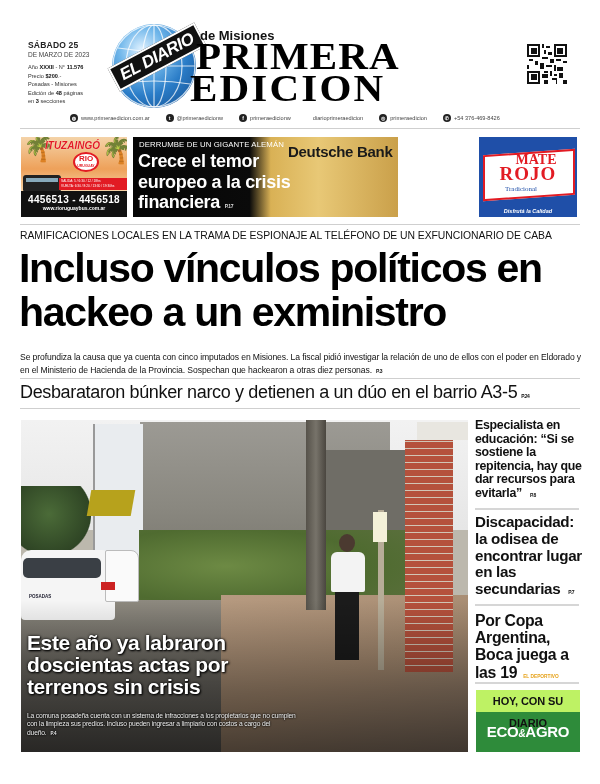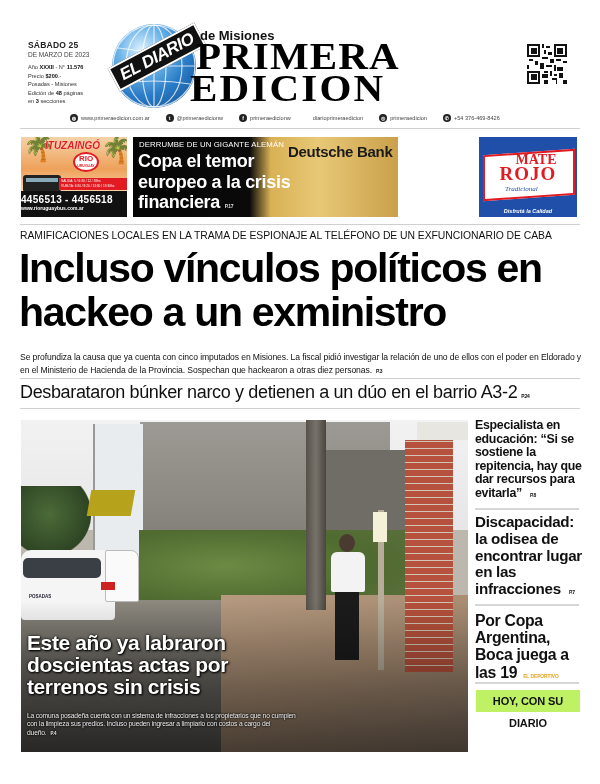--- a/index.html
+++ b/index.html
@@ -36,40 +36,40 @@
 
   
   .ad-bus { position: absolute; left: 21px; top: 137px; width: 106px; height: 80px; background: linear-gradient(#f4d3a8 0%, #eea15a 40%, #f7d7ad 70%); overflow: hidden; }
   .ad-bus .palm { position: absolute; color: #1a1a1a; font-size: 26px; }
   .ad-bus .title { position: absolute; left: 24px; top: 3px; color: #e21b23; font-weight: bold; font-size: 10px; font-style: italic; text-shadow: 0 0 1px #fff; }
   .ad-bus .rio { position: absolute; left: 52px; top: 15px; width: 26px; height: 20px; border-radius: 50%; border: 2px solid #e21b23; background: #fff; text-align: center; font-weight: bold; color: #e21b23; font-size: 8px; line-height: 10px; }
   .ad-bus .rio small { display: block; font-size: 3.5px; line-height: 4px; }
   .ad-bus .sched { position: absolute; left: 38px; top: 41px; width: 68px; height: 12px; background: #e21b23; color: #fff; font-size: 3.2px; padding: 1px 2px; line-height: 4.5px; }
   .ad-bus .bus { position: absolute; left: 2px; top: 38px; width: 38px; height: 16px; background: #222; border-radius: 3px 3px 1px 1px; }
   .ad-bus .bus::before { content: ""; position: absolute; left: 3px; top: 3px; width: 32px; height: 4px; background: #8ab; }
-  .ad-bus .phones { position: absolute; left: 0; bottom: 0; width: 106px; height: 26px; background: #111; color: #fff; }
+  .ad-bus .phones { position: absolute; left: 0; bottom: 0; width: 106px; height: 26px; background: #111; color: #fff; text-align: center; }
   .ad-bus .phones .num { font-size: 10px; font-weight: bold; margin-top: 3px; letter-spacing: 0.3px; }
   .ad-bus .phones .url { font-size: 5px; font-weight: bold; }
 
   .promo-db { position: absolute; left: 133px; top: 137px; width: 265px; height: 80px; background: linear-gradient(90deg, #050505 0%, #0a0a0a 44%, #d9b155 52%, #e8c876 70%, #caa04a 100%); overflow: hidden; }
   .promo-db .kicker { position: absolute; left: 6px; top: 3px; color: #fff; font-size: 7.8px; letter-spacing: 0.1px; }
   .promo-db .headline { position: absolute; left: 5px; top: 14px; width: 170px; color: #fff; font-weight: bold; font-size: 18px; line-height: 20.5px; letter-spacing: -0.3px; }
   .promo-db .page { font-size: 5px; font-weight: bold; color: #ddd; }
   .promo-db .brand { position: absolute; left: 155px; top: 6px; font-size: 15px; font-weight: bold; color: #1a1a1a; letter-spacing: -0.3px; }
   .promo-db .brand-logo { position: absolute; left: 292px; top: 4px; width: 20px; height: 20px; border: 3px solid #1a1a1a; }
   .promo-db .brand-logo::after { content: ""; position: absolute; left: 7px; top: -1px; width: 3px; height: 16px; background: #1a1a1a; transform: rotate(35deg); }
   .promo-db .umbrella { position: absolute; left: 268px; top: 44px; width: 62px; height: 26px; background: #111; border-radius: 50% 50% 8px 8px / 100% 100% 8px 8px; transform: rotate(-12deg); }
   .promo-db .person { position: absolute; left: 268px; top: 56px; width: 18px; height: 26px; background: #161616; border-radius: 8px 8px 0 0; }
 
   .ad-mate { position: absolute; left: 479px; top: 137px; width: 98px; height: 80px; background: #1f4fa8; overflow: hidden; }
   .ad-mate .toma { position: absolute; left: 10px; top: 3px; color: #fff; font-size: 9px; font-weight: bold; font-style: italic; margin-top: 44px; }
   .ad-mate .ribbon { position: absolute; left: 4px; top: 15px; width: 92px; height: 46px; background: #fff; border: 2px solid #e21b23; transform: skewY(-4deg); }
   .ad-mate .mate { position: absolute; left: 0; top: 16px; width: 114px; text-align: center; color: #e21b23; font-family: "Liberation Serif", serif; font-weight: bold; font-size: 14px; line-height: 13px; }
   .ad-mate .rojo { position: absolute; left: 0; top: 28px; width: 98px; text-align: center; color: #e21b23; font-family: "Liberation Serif", serif; font-weight: bold; font-size: 19px; line-height: 18px; letter-spacing: 1px; }
-  .ad-mate .trad { position: absolute; left: 26px; top: 48px; color: #1f4fa8; font-family: "Liberation Serif", serif; font-style: italic; font-size: 7px; }
+  .ad-mate .trad { position: absolute; left: 26px; top: 48px; color: #1f4fa8; font-family: "Liberation Serif", serif; font-size: 7px; }
   .ad-mate .slogan { position: absolute; left: 0; bottom: 3px; width: 98px; text-align: center; color: #fff; font-size: 5.5px; font-weight: bold; font-style: italic; }
 
   
   .kicker-main { position: absolute; left: 20px; top: 230px; width: 565px; font-size: 10.4px; color: #111; letter-spacing: -0.05px; white-space: nowrap; }
   .headline-main { position: absolute; left: 19px; top: 246px; width: 570px; font-weight: bold; font-size: 41px; line-height: 44px; letter-spacing: -1.3px; color: #000; }
   .deck-main { position: absolute; left: 20px; top: 351px; width: 565px; font-size: 8.6px; line-height: 12.5px; color: #111; letter-spacing: -0.1px; }
   .page-ref { font-size: 5px; font-weight: bold; margin-left: 4px; }
 
   .secondary { position: absolute; left: 20px; top: 382px; width: 565px; font-size: 18px; letter-spacing: -0.35px; color: #111; white-space: nowrap; }
   .secondary .page-ref { font-size: 5px; }
@@ -241,21 +241,21 @@
     <div>VUELTA: 6:30 / 8:20 / 13:30 / 19:30hs</div>
   </div>
   <div class="phones">
     <div class="num">4456513 - 4456518</div>
     <div class="url">www.rioruguaybus.com.ar</div>
   </div>
 </div>
 
 <div class="promo-db">
   <div class="kicker">DERRUMBE DE UN GIGANTE ALEMÁN</div>
-  <div class="headline"><span>Copa el temor europeo a la crisis financiera</span> <span class="page">P.17</span></div>
+  <div class="headline"><span>Crece el temor europeo a la crisis financiera</span> <span class="page">P.17</span></div>
   <div class="brand">Deutsche Bank</div>
   <div class="brand-logo"></div>
   <div class="person"></div>
   <div class="umbrella"></div>
 </div>
 
 <div class="ad-mate">
   <div class="toma">Tomá</div>
   <div class="ribbon"></div>
   <div class="mate">MATE</div>
@@ -263,21 +263,21 @@
   <div class="trad">Tradicional</div>
   <div class="slogan">Disfrutá la Calidad</div>
 </div>
 <div class="rule" style="top:224px;"></div>
 
 <div class="kicker-main">RAMIFICACIONES LOCALES EN LA TRAMA DE ESPIONAJE AL TELÉFONO DE UN EXFUNCIONARIO DE CABA</div>
 <h1 class="headline-main">Incluso vínculos políticos en hackeo a un exministro</h1>
 <p class="deck-main"><span>Se profundiza la causa que ya cuenta con cinco imputados en Misiones. La fiscal pidió investigar la relación de uno de ellos con el poder en Eldorado y en el Ministerio de Hacienda de la Provincia. Sospechan que hackearon a otras diez personas.</span><span class="page-ref">P.3</span></p>
 <div class="rule" style="top:378px;"></div>
 
-<div class="secondary"><span>Desbarataron búnker narco y detienen a un dúo en el barrio A3-2</span><span class="page-ref">P.24</span></div>
+<div class="secondary"><span>Desbarataron búnker narco y detienen a un dúo en el barrio A3-5</span><span class="page-ref">P.24</span></div>
 <div class="rule" style="top:408px;"></div>
 
 <div class="photo">
   <div class="sky"></div>
   <div class="trees"></div>
   <div class="wall"></div>
   <div class="wall2"></div>
   <div class="house"></div>
   <div class="awning"></div>
   <div class="veg"></div>
@@ -297,21 +297,22 @@
   <div class="car-tail"></div>
   <div class="car-label">POSADAS</div>
   <div class="shade"></div>
 </div>
 <div class="photo-headline">Este año ya labraron doscientas actas por terrenos sin crisis</div>
 <div class="photo-caption"><span>La comuna posadeña cuenta con un sistema de infracciones a los propietarios que no cumplen con la limpieza sus predios. Incluso pueden ingresar a limpiarlo con costos a cargo del dueño.</span><span class="page-ref">P.4</span></div>
 
 <div class="side-col">
   <div class="side-item side-1"><span>Especialista en educación: “Si se sostiene la repitencia, hay que dar recursos para evitarla”</span><span class="page-ref">P.8</span></div>
   <div class="side-rule" style="top:92px;"></div>
-  <div class="side-item side-2"><span>Discapacidad: la odisea de encontrar lugar en las infracciones</span><span class="page-ref">P.7</span></div>
+  <div class="side-item side-2"><span>Discapacidad: la odisea de encontrar lugar en las secundarias</span><span class="page-ref">P.7</span></div>
   <div class="side-rule" style="top:188px;"></div>
   <div class="side-item side-3"><span>Por Copa Argentina, Boca juega a las 19</span><span class="section-tag">EL DEPORTIVO</span></div>
   <div class="side-rule" style="top:266px;"></div>
 </div>
 
 <div class="eco-box">
   <div class="eco-top">HOY, CON SU DIARIO</div>
+  <div class="eco-bottom"><span>ECO</span><span class="amp">&amp;</span><span>AGRO</span></div>
 </div>
 
 </body></html>

